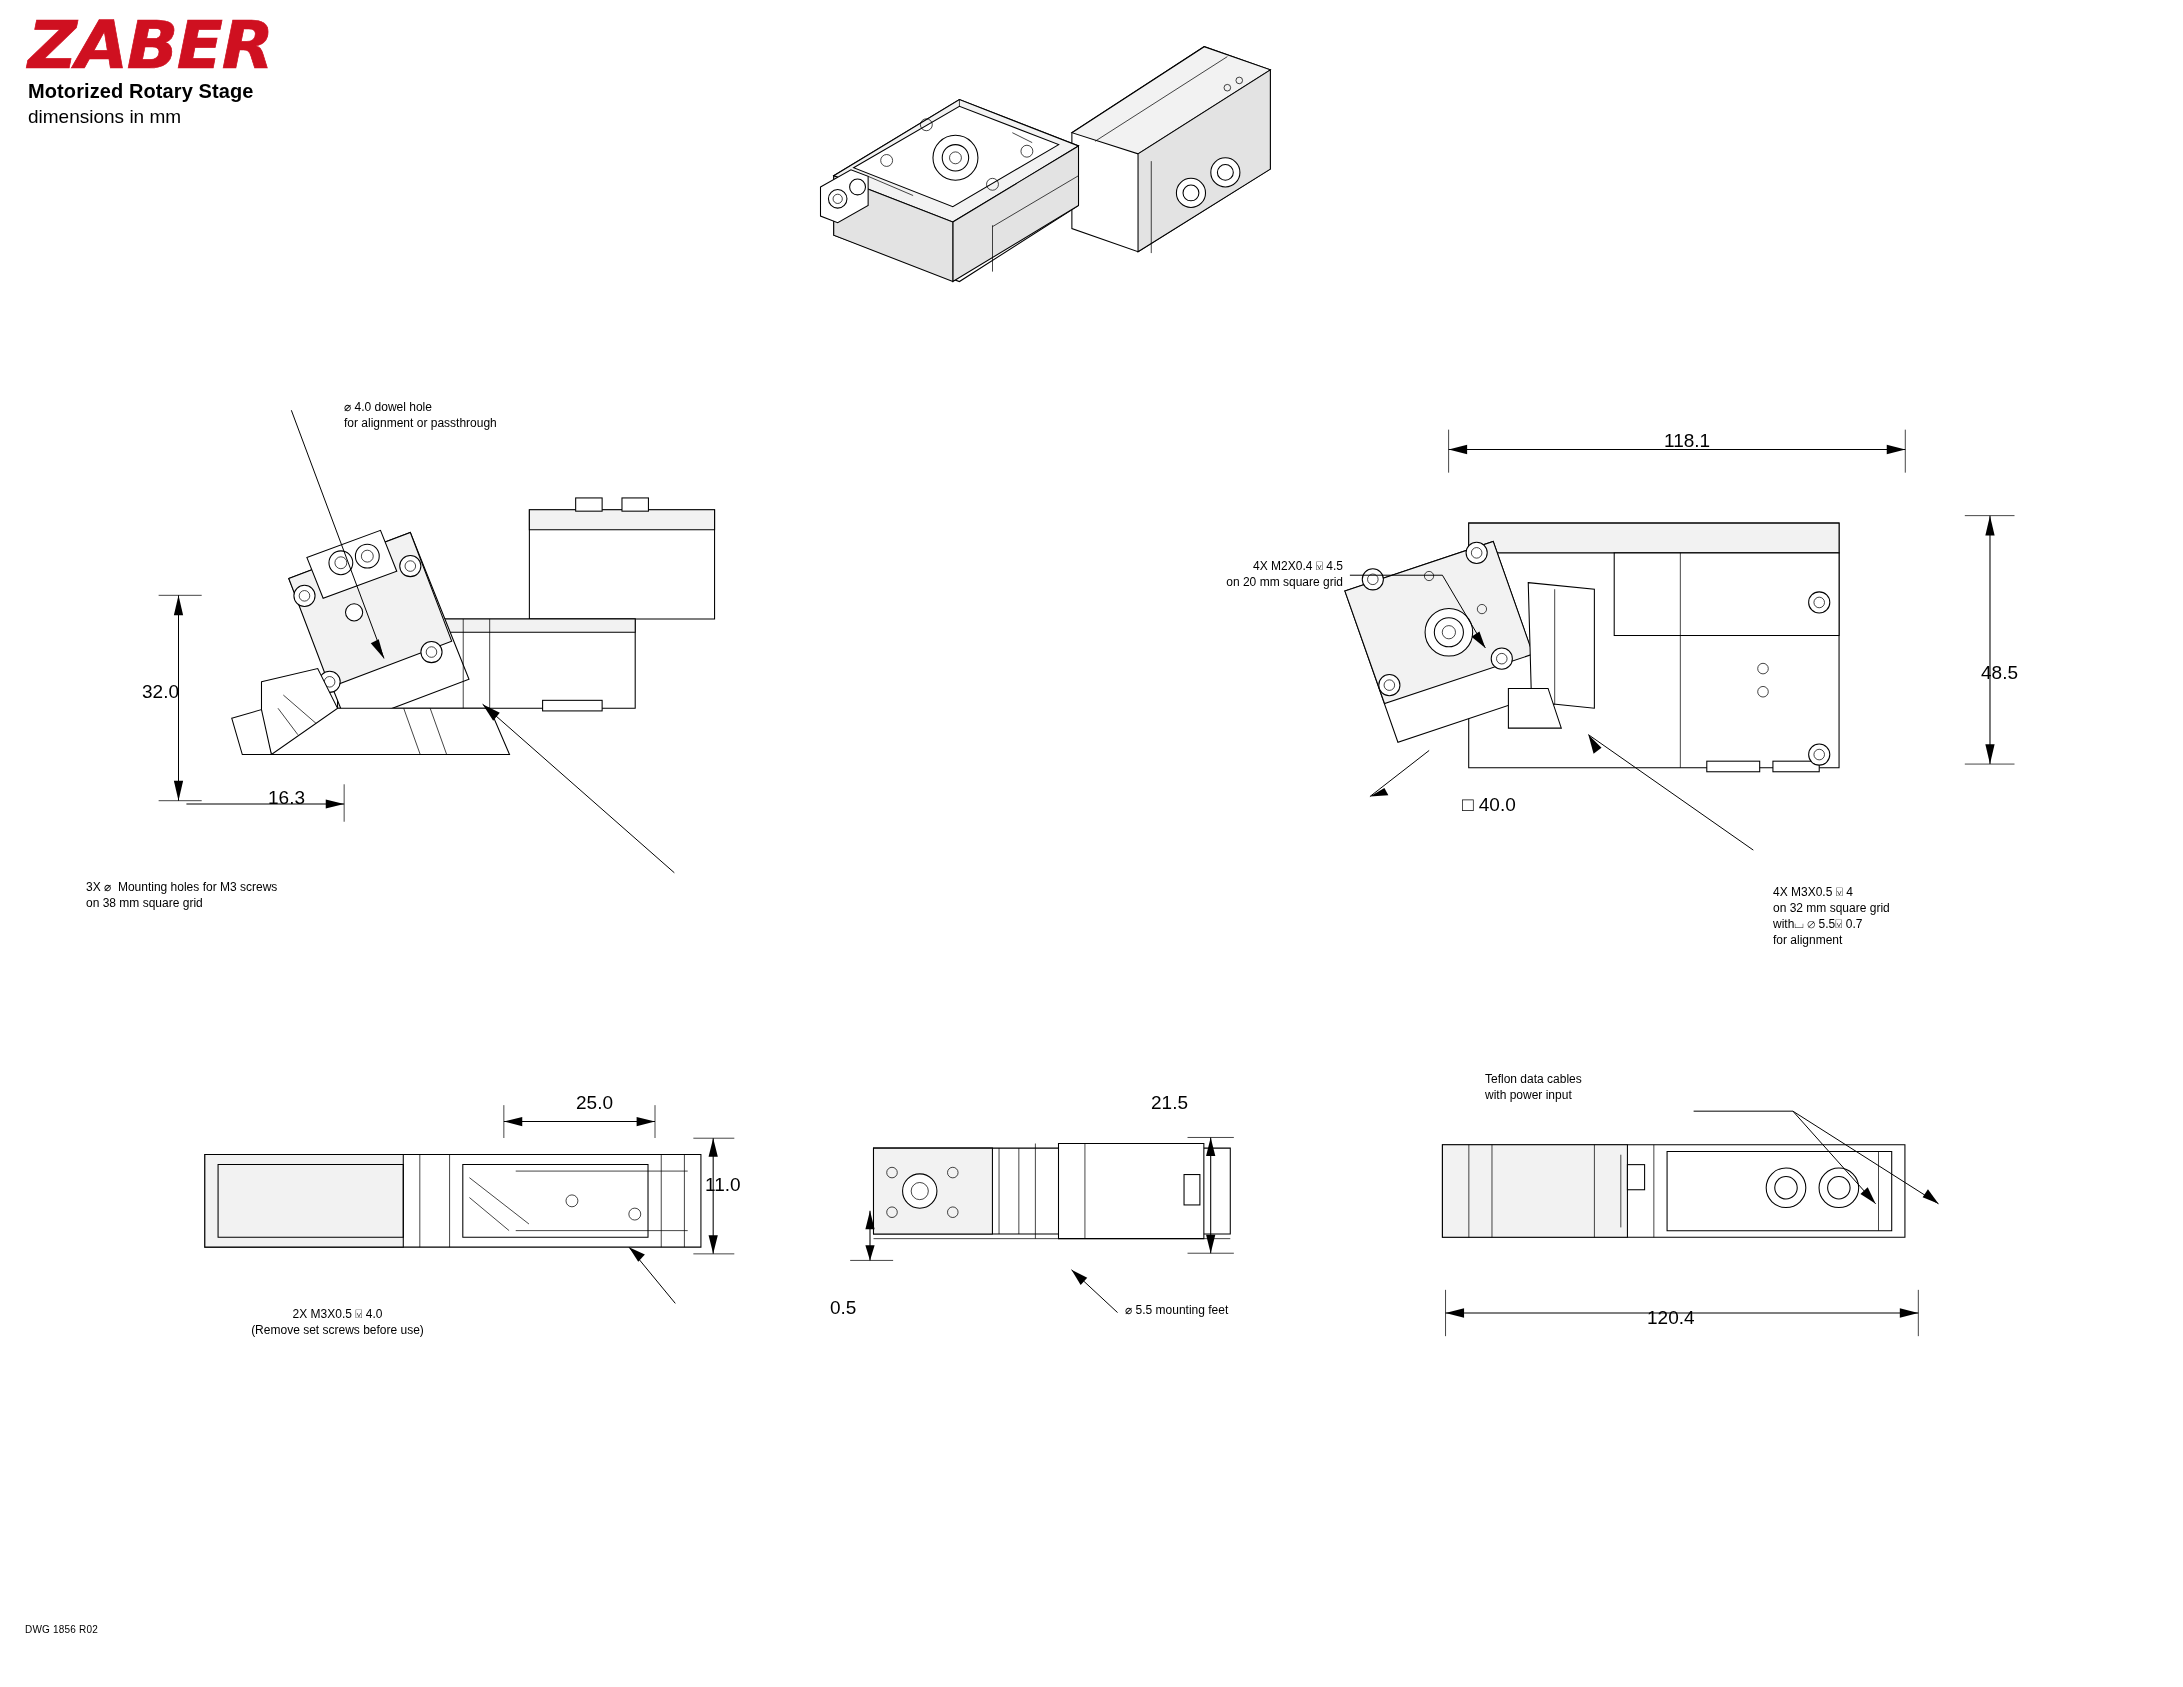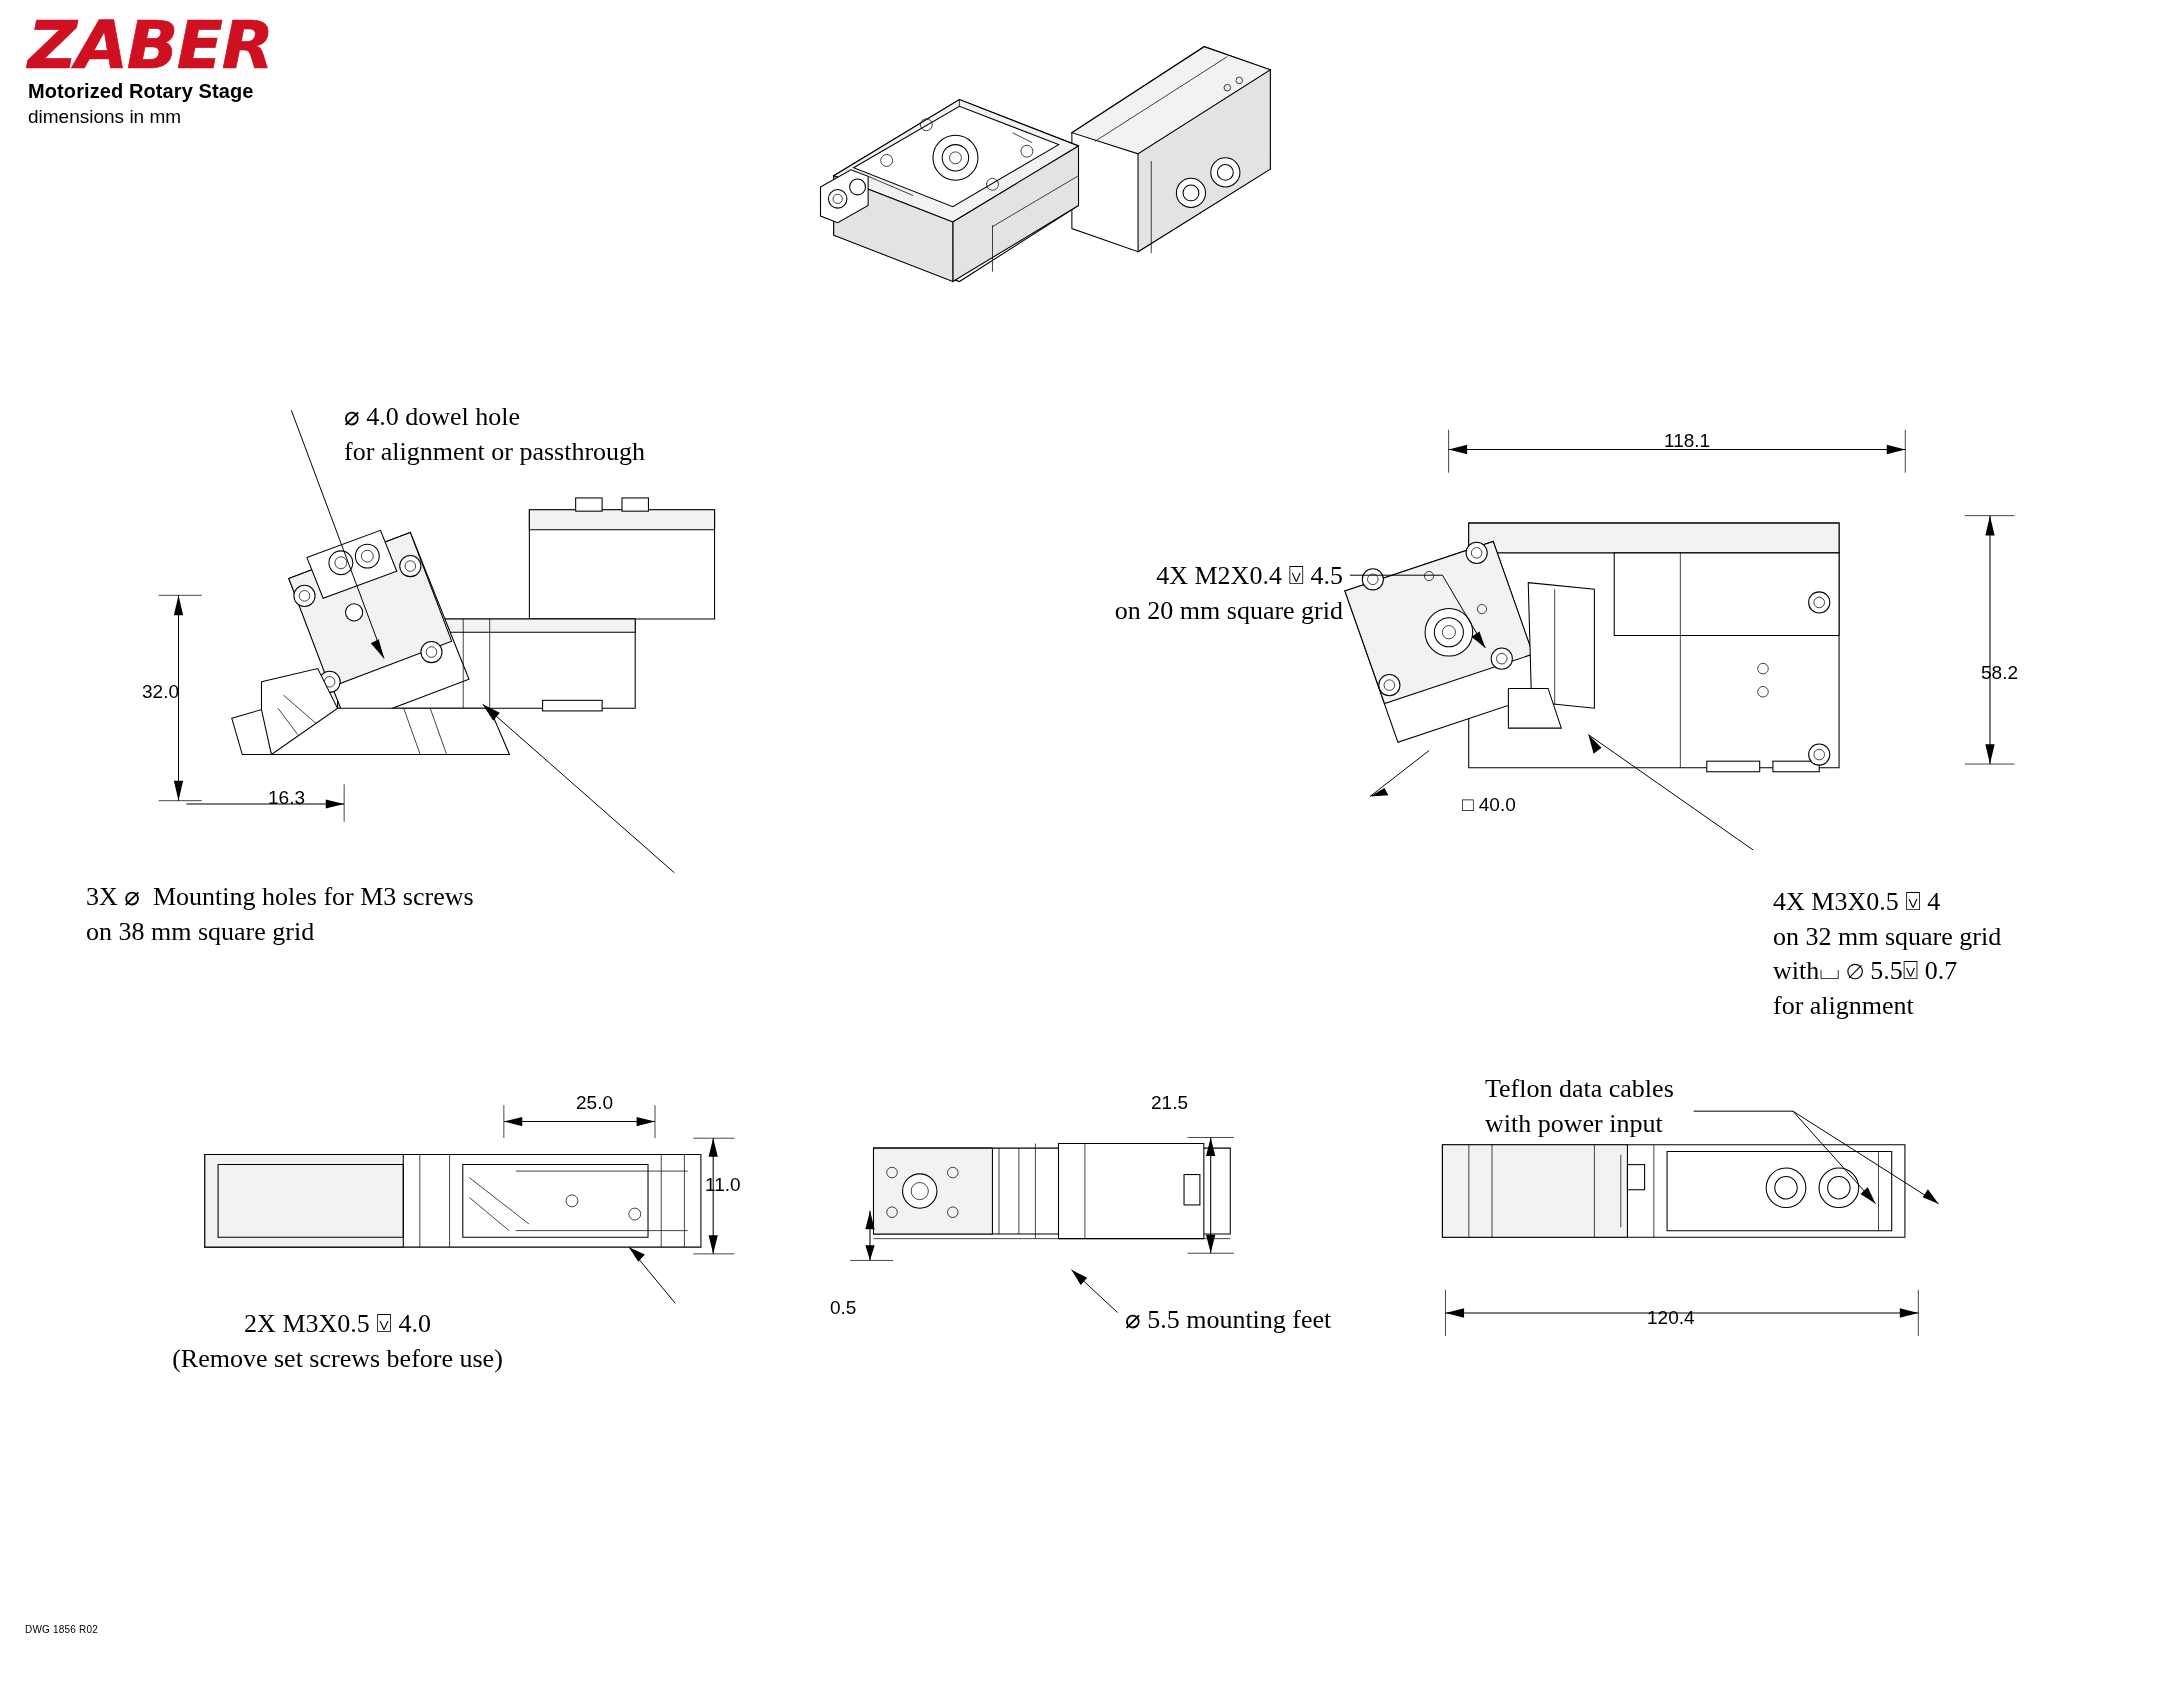--- a/index.html
+++ b/index.html
@@ -55,24 +55,23 @@
   #drawing-number {
     position: absolute;
     left: 25px;
     top: 1624px;
     font-size: 10px;
     letter-spacing: 0.2px;
   }
   
   .note {
     position: absolute;
-    font-size: 26px;
+    font-size: 12px;
     line-height: 1.33;
     white-space: pre;
-    font-family: Liberation Serif, serif;
   }
   .note.center { text-align: center; }
   .note.right  { text-align: right; }
   .dim {
     position: absolute;
     font-size: 19px;
     line-height: 1.2;
     white-space: nowrap;
   }
   svg { display: block; }
@@ -291,21 +290,21 @@
   </svg>
   <div class="dim" style="left:1664px; top:430px;">118.1</div>
 
   <svg style="position:absolute; left:1958px; top:509px;" width="60" height="265" viewBox="0 0 90 400">
     <path class="ln" d="M48 10 L48 385"></path>
     <polygon class="arrowf" points="48,10 41,40 55,40"></polygon>
     <polygon class="arrowf" points="48,385 41,355 55,355"></polygon>
     <path class="ln-t" d="M10 10 L85 10"></path>
     <path class="ln-t" d="M10 385 L85 385"></path>
   </svg>
-  <div class="dim" style="left:1981px; top:662px;">58.2</div>
+  <div class="dim" style="left:1981px; top:662px;">48.5</div>
 
   <svg style="position:absolute; left:1350px; top:734px;" width="132" height="79" viewBox="0 0 200 120">
     <path class="lead" d="M30 95 L120 25"></path>
     <polygon class="arrowf" points="30,95 52,82 58,93"></polygon>
   </svg>
   <div class="dim" style="left:1462px; top:794px;">□ 40.0</div>
 
   <svg style="position:absolute; left:152px; top:582px;" width="53" height="232" viewBox="0 0 80 350">
     <path class="ln" d="M40 20 L40 330"></path>
     <polygon class="arrowf" points="40,20 33,50 47,50"></polygon>

